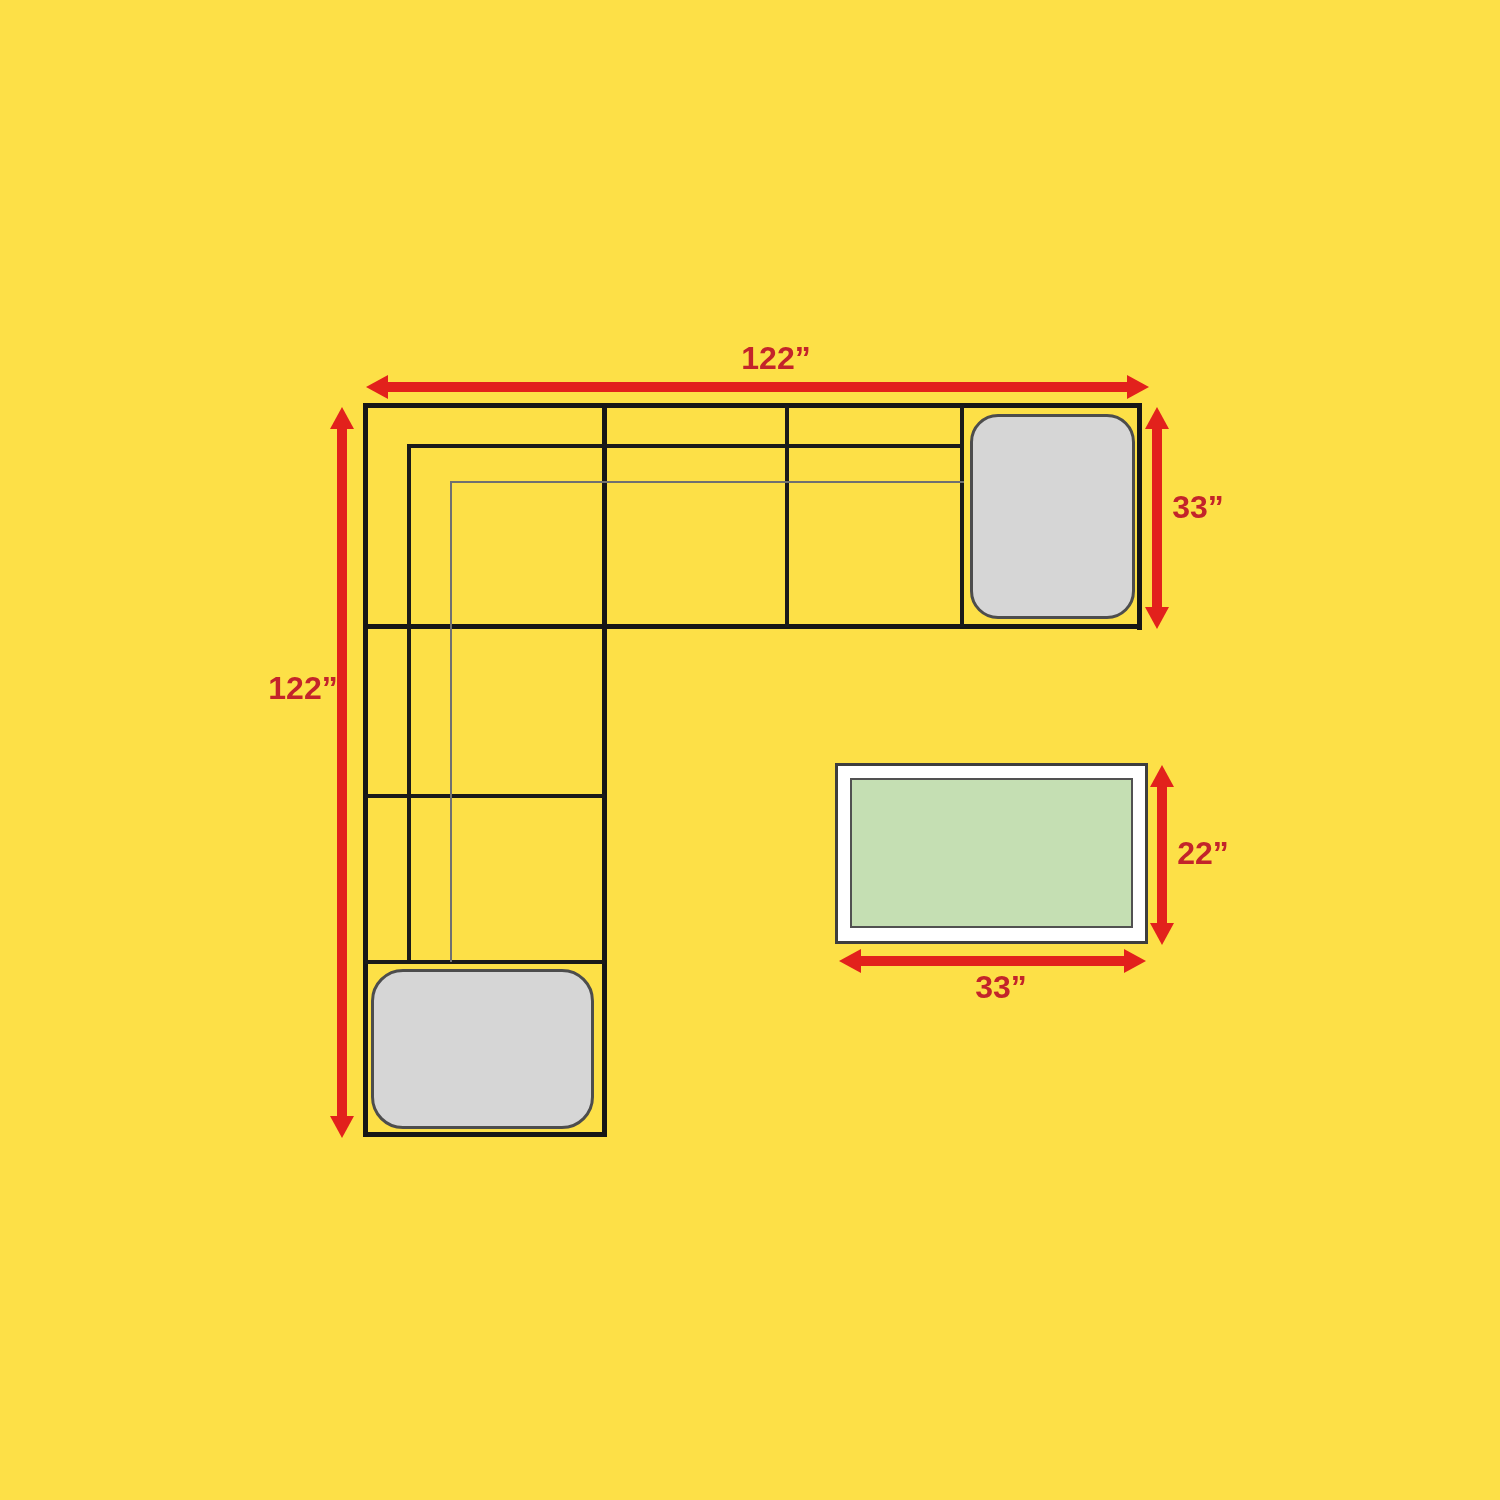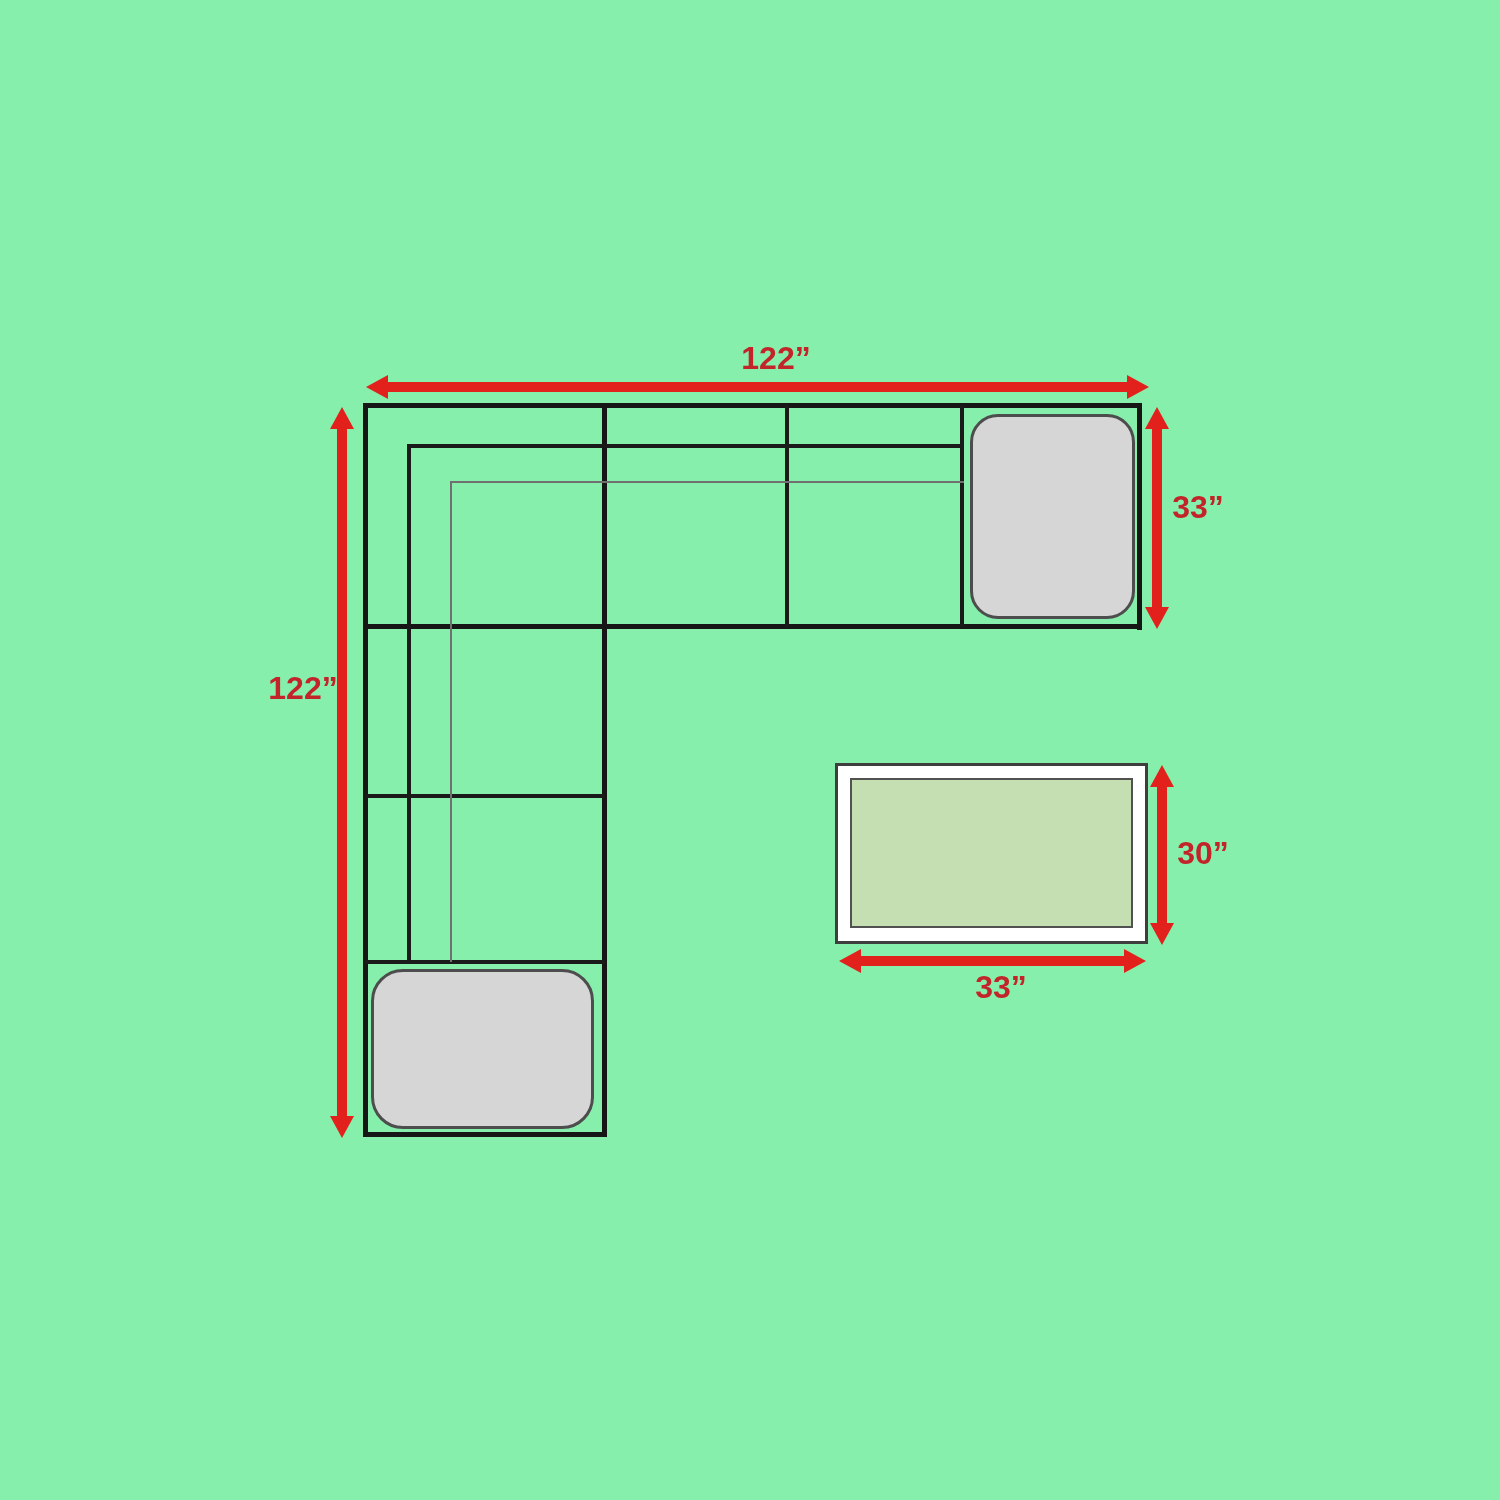--- a/index.html
+++ b/index.html
@@ -8,21 +8,21 @@
     --cushion-gray:#D6D6D6;
     --table-green:#C5DFB3;
     --outline-black:#161616;
     --thin-gray:#707070;
     --cushion-border:#4D4D4D;
   }
   html,body{margin:0;padding:0;background:#ffffff;}
   .canvas{
     position:relative;
     width:1500px;height:1500px;
-    background:#86efac;
+    background:#fde047;
     overflow:hidden;
     font-family:"Liberation Sans", sans-serif;
   }
   
   .ln{position:absolute;background:var(--outline-black);}
   .ln.t4{background:#1A1A1A;}
   .ln.thin{background:var(--thin-gray);}
   
   .cushion{
     position:absolute;
@@ -139,16 +139,16 @@
 
   <div class="arrow h" style="left:839px;top:949px;width:307px;height:24px;">
     <div class="head start"></div>
     <div class="shaft"></div>
     <div class="head end"></div>
   </div>
 
   <div class="dim-label" style="left:776px;top:358px;">122”</div>
   <div class="dim-label" style="left:303px;top:688px;">122”</div>
   <div class="dim-label" style="left:1198px;top:507px;">33”</div>
-  <div class="dim-label" style="left:1203px;top:853px;">30”</div>
+  <div class="dim-label" style="left:1203px;top:853px;">22”</div>
   <div class="dim-label" style="left:1001px;top:987px;">33”</div>
 
 </div>
 
 </body></html>

